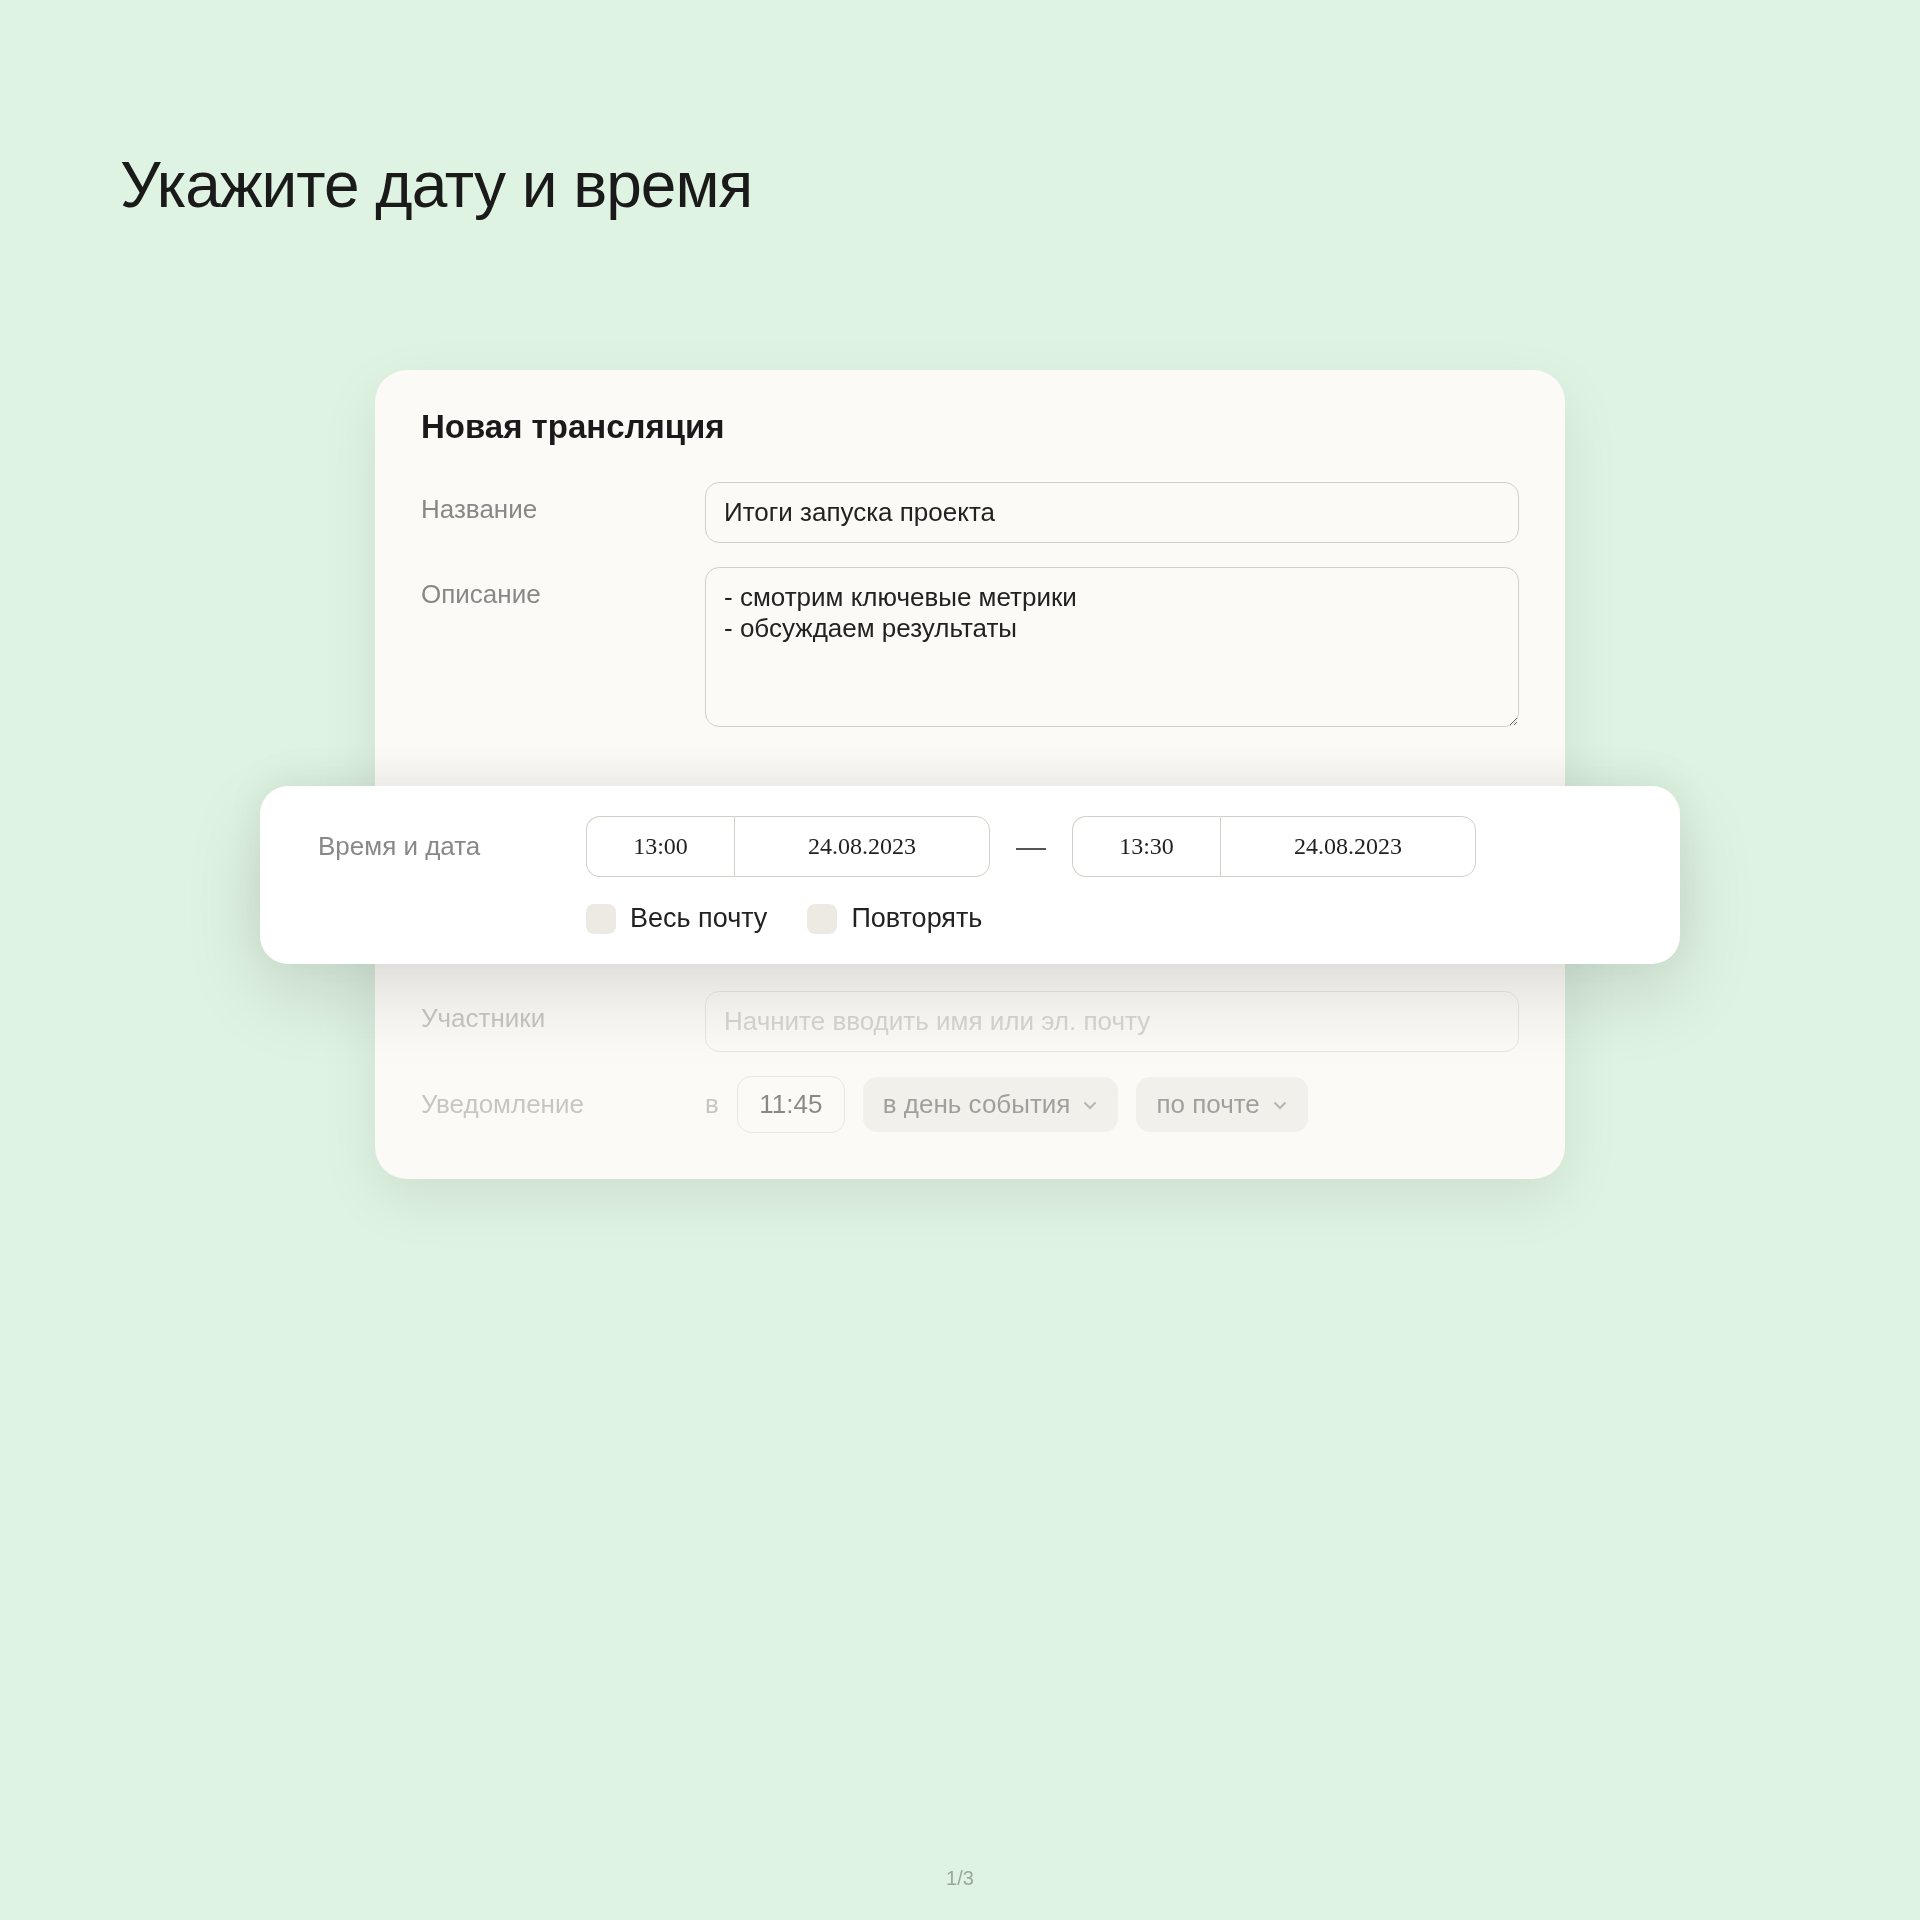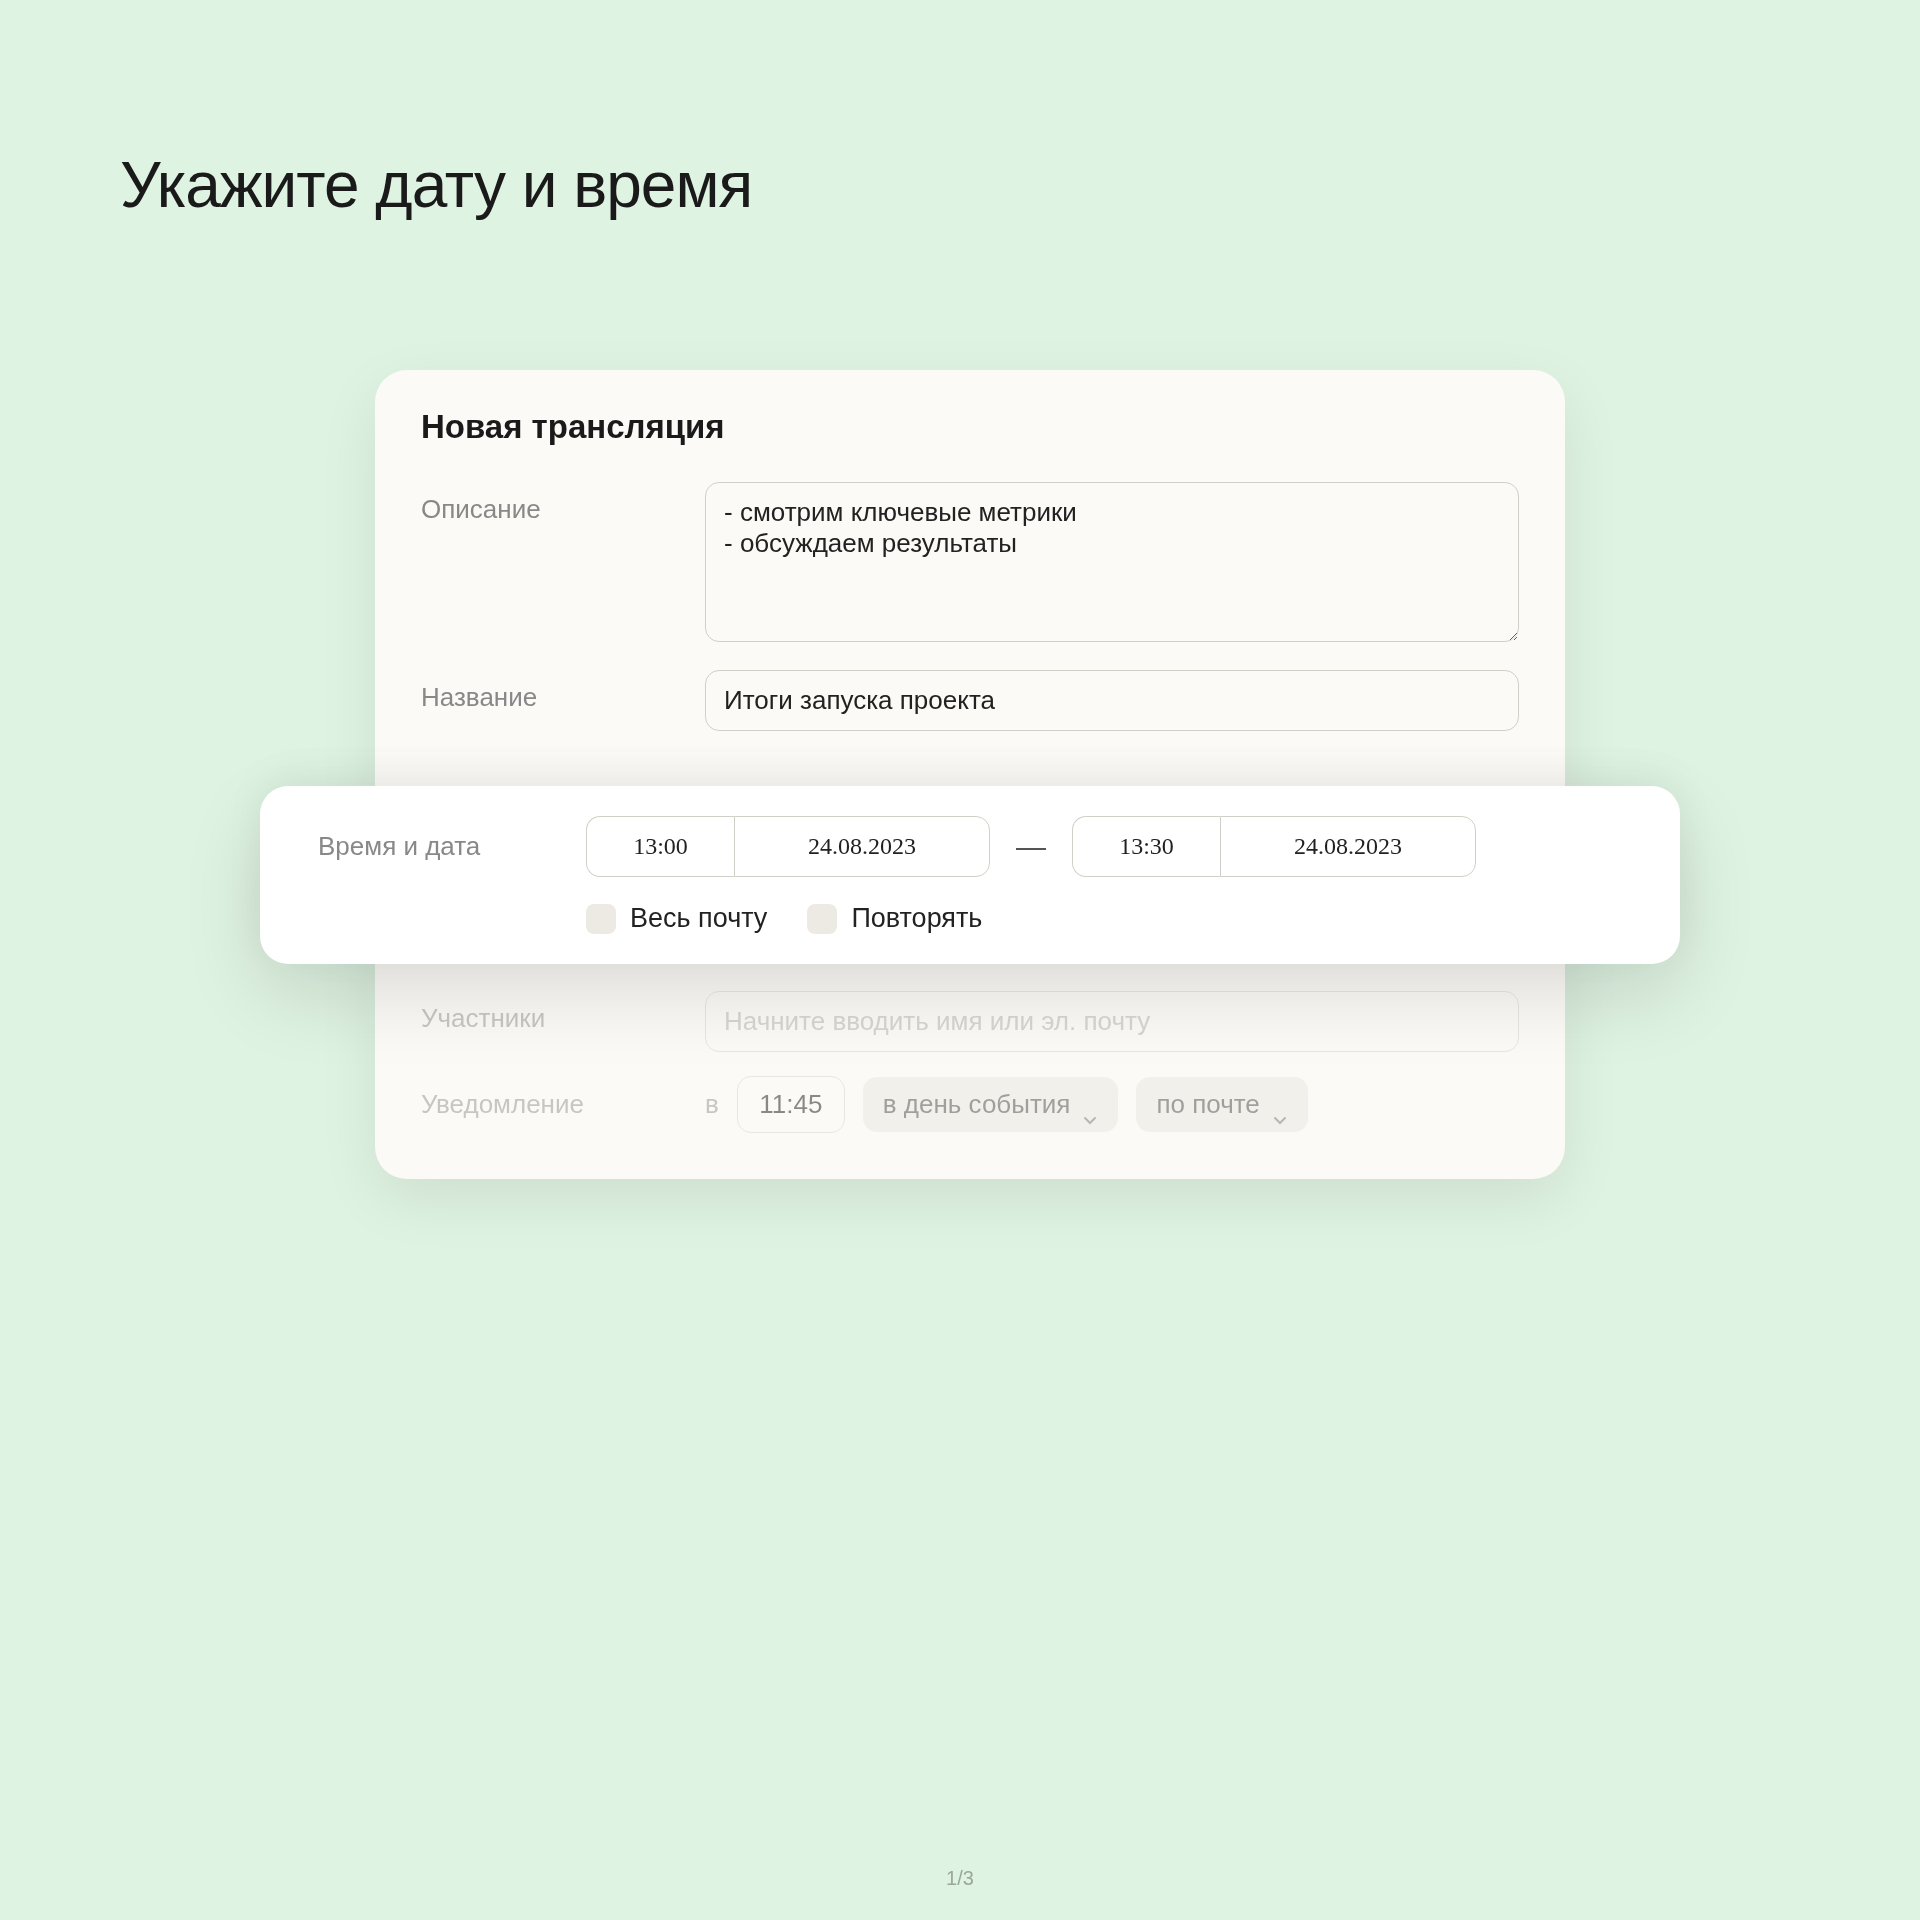--- a/index.html
+++ b/index.html
@@ -181,21 +181,21 @@
   padding: 12px 18px;
   font-size: 26px;
   border: 1.5px solid #d0d0c8;
   border-radius: 14px;
   background: #fbfaf6;
   text-align: center;
   font-family: inherit;
 }
 .notify-select {
   display: flex;
-  align-items: flex-end;
+  align-items: flex-start;
   gap: 12px;
   padding: 12px 20px;
   font-size: 26px;
   background: #e7e5dc;
   border-radius: 14px;
   color: #333;
   cursor: pointer;
 }
 .chevron {
   width: 16px;
@@ -231,31 +231,31 @@
 </style>
 </head>
 <body>
 
 <h1 class="page-title">Укажите дату и время</h1>
 
 <div class="modal">
   <div class="modal-title">Новая трансляция</div>
 
   <div class="form-row">
+    <div class="form-label">Название</div>
+    <div class="form-control">
+      <input type="text" class="text-input" value="Итоги запуска проекта" style="">
+    </div>
+  </div>
+
+  <div class="form-row">
     <div class="form-label">Описание</div>
     <div class="form-control">
       <textarea class="textarea" style="">- смотрим ключевые метрики
 - обсуждаем результаты</textarea>
-    </div>
-  </div>
-
-  <div class="form-row">
-    <div class="form-label">Название</div>
-    <div class="form-control">
-      <input type="text" class="text-input" value="Итоги запуска проекта" style="">
     </div>
   </div>
 
   <div class="lower-section">
     <div class="form-row">
       <div class="form-label">Участники</div>
       <div class="form-control">
         <input type="text" class="text-input" placeholder="Начните вводить имя или эл. почту" style="">
       </div>
     </div>

